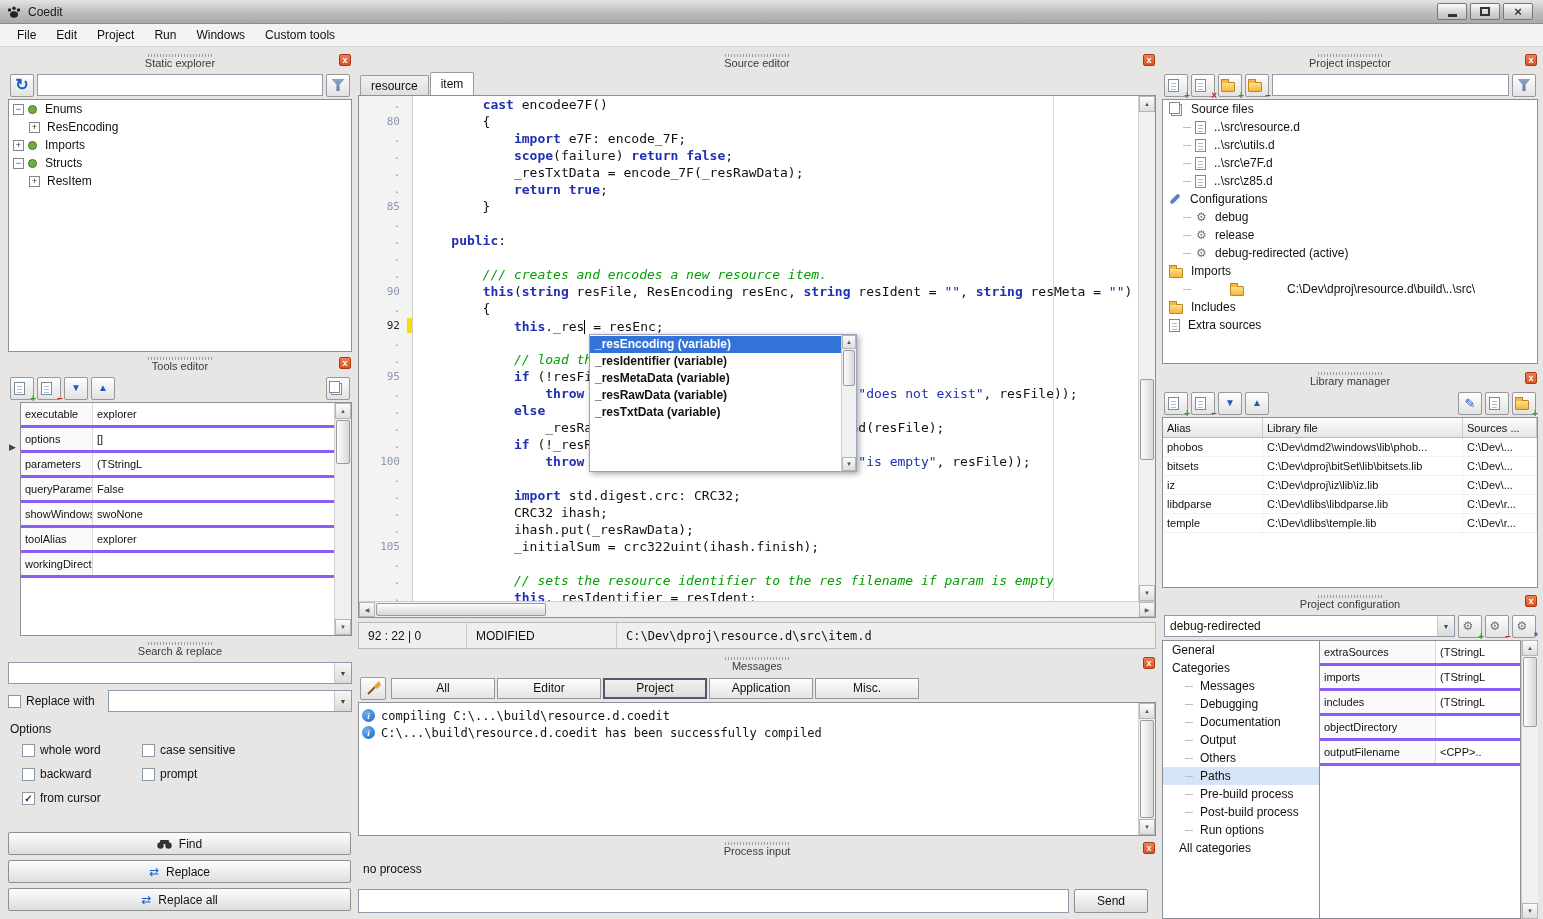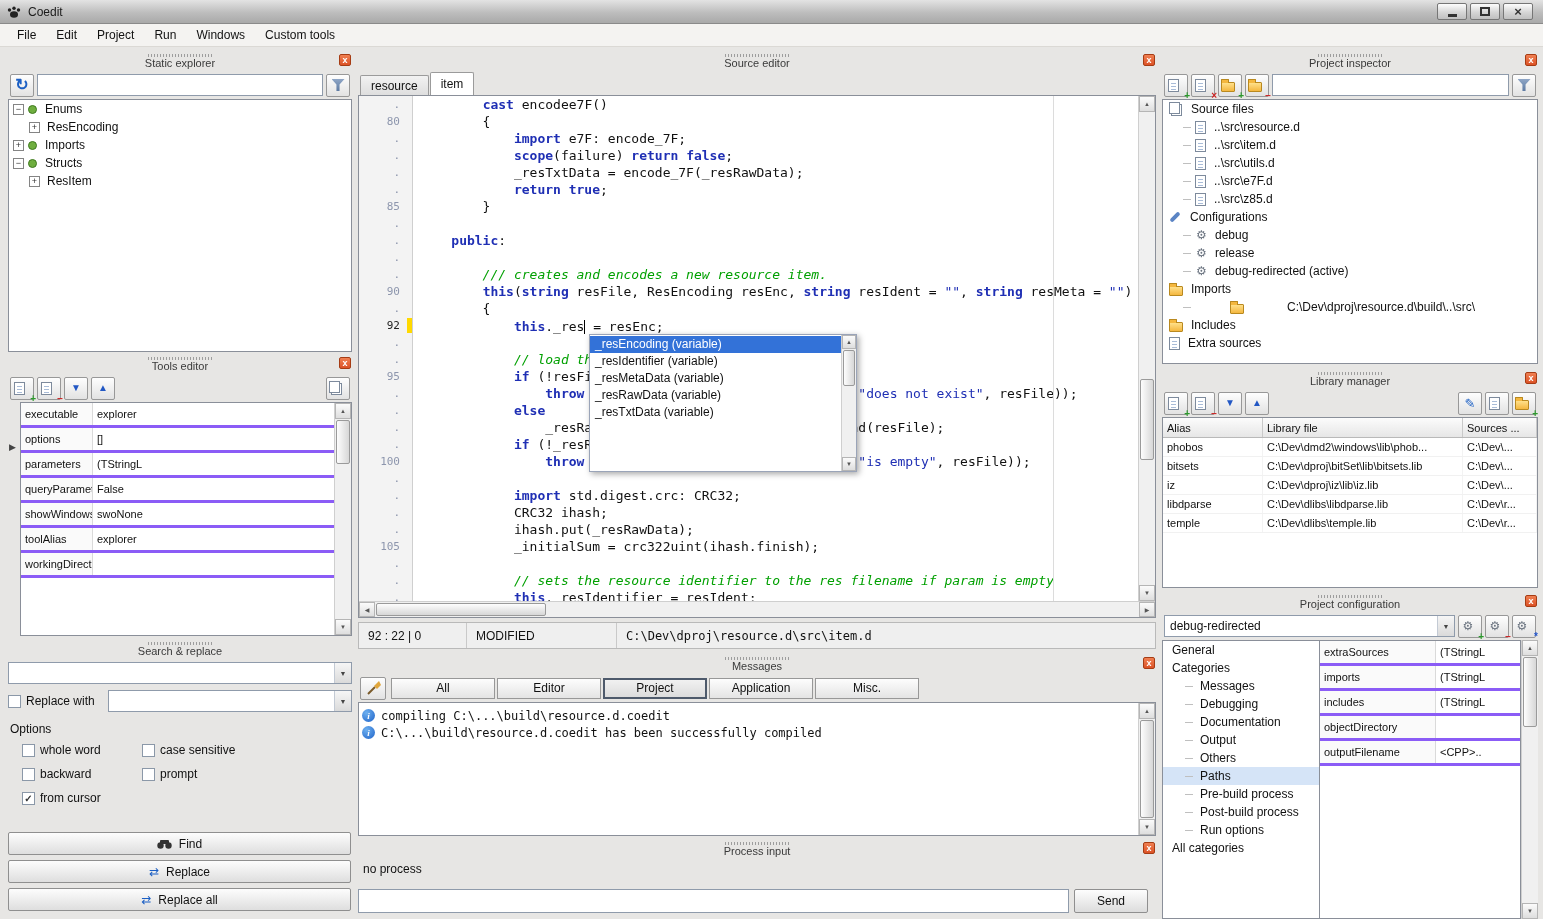--- a/index.html
+++ b/index.html
@@ -96,21 +96,21 @@
 #editor-lines{flex:1;position:relative;overflow:hidden;font:13px/17px "DejaVu Sans Mono",monospace;padding-left:7px;}
 .code-row{height:17px;white-space:pre;}
 .sy-k{color:#1f2fb4;font-weight:bold;}
 .sy-c{color:#00a000;font-style:italic;}
 .sy-s{color:#1f2fb4;}
 .sy-n{color:#111;}
 .sy-x{display:inline-block;width:0;border-left:1px solid #000;height:14px;transform:translateY(3px);}
 #margin-line{position:absolute;top:0;bottom:0;left:640px;width:1px;background:#dcdcdc;}
 #completion{position:absolute;left:230px;top:238px;width:268px;height:138px;background:#fff;border:1px solid #9aa4b8;box-shadow:2px 2px 6px rgba(0,0,0,.35);display:flex;z-index:5;font-family:"Liberation Sans",sans-serif;}
 #completion .vsb{width:15px;}
-.comp-row{height:17px;line-height:17px;font-size:12px;padding-left:5px;white-space:nowrap;}
+.comp-row{height:17px;line-height:17px;font-size:12px;padding-left:5px;white-space:nowrap;font-weight:bold;}
 .comp-row.sel{background:#3372d8;color:#fff;}
 
 
 #status-bar{position:absolute;left:358px;top:622px;width:798px;height:27px;background:#efefef;border:1px solid #b9b9b9;display:flex;align-items:stretch;}
 .scell{border-right:1px solid #c9c9c9;display:flex;align-items:center;padding:0 9px;white-space:nowrap;overflow:hidden;}
 .mono{font-family:"DejaVu Sans Mono",monospace;}
 
 
 .fbtn{width:104px;height:21px;border:1px solid #989898;background:linear-gradient(#fdfdfd,#e4e4e4);display:flex;align-items:center;justify-content:center;}
 .fbtn.active{border:2px solid #4e5a6b;background:linear-gradient(#f1f1f1,#dcdcdc);}
@@ -548,25 +548,20 @@
         <span class="lbl">Source files</span>
       </div>
       <div class="trow" style="padding-left: 20px;">
         <span class="conn"></span>
         <span class="file-icon"></span>
         <span class="lbl">..\src\resource.d</span>
       </div>
       <div class="trow" style="padding-left: 20px;">
         <span class="conn"></span>
         <span class="file-icon"></span>
-        <span class="lbl">..\src\item.d</span>
-      </div>
-      <div class="trow" style="padding-left: 20px;">
-        <span class="conn"></span>
-        <span class="file-icon"></span>
         <span class="lbl">..\src\utils.d</span>
       </div>
       <div class="trow" style="padding-left: 20px;">
         <span class="conn"></span>
         <span class="file-icon"></span>
         <span class="lbl">..\src\e7F.d</span>
       </div>
       <div class="trow" style="padding-left: 20px;">
         <span class="conn"></span>
         <span class="file-icon"></span>
@@ -741,21 +736,21 @@
           <span class="lbl">Pre-build process</span>
         </div>
         <div class="trow" style="padding-left: 22px;">
           <span class="conn"></span>
           <span class="lbl">Post-build process</span>
         </div>
         <div class="trow" style="padding-left: 22px;">
           <span class="conn"></span>
           <span class="lbl">Run options</span>
         </div>
-        <div class="trow" style="padding-left: 6px;">
+        <div class="trow" style="padding-left: 13px;">
           <span class="lbl">All categories</span>
         </div>
       </div>
     <div class="well" style="flex:1;display:flex;flex-direction:column;border-left:0">
         <div class="grow">
           <div class="gname" style="width: 116px;">extraSources</div>
           <div class="gval">(TStringL</div>
         </div>
         <div class="grow">
           <div class="gname" style="width: 116px;">imports</div>

